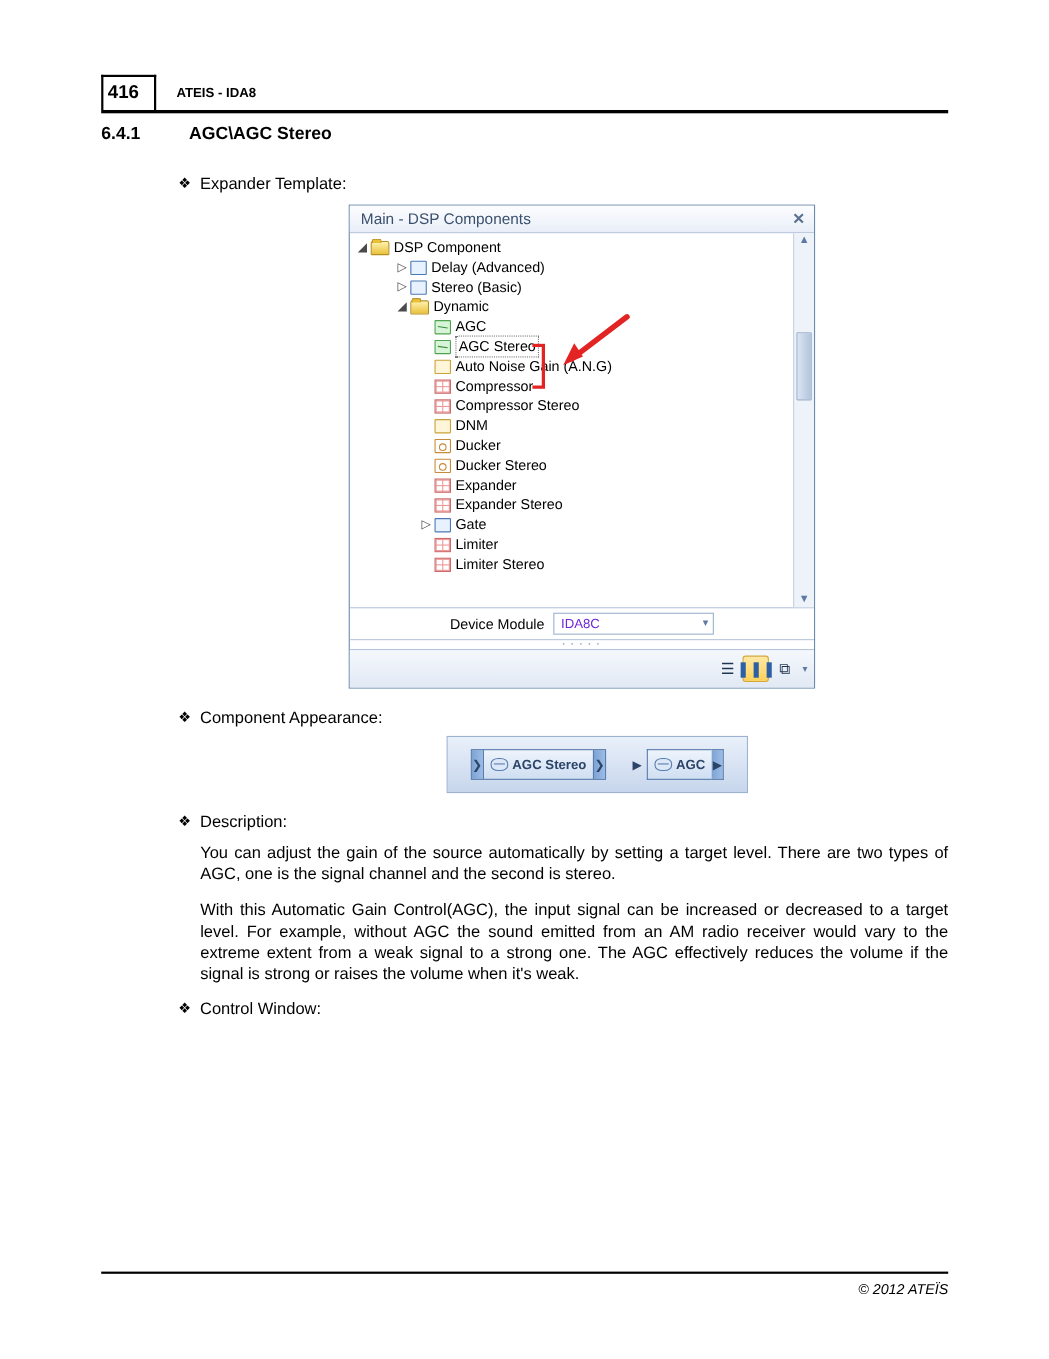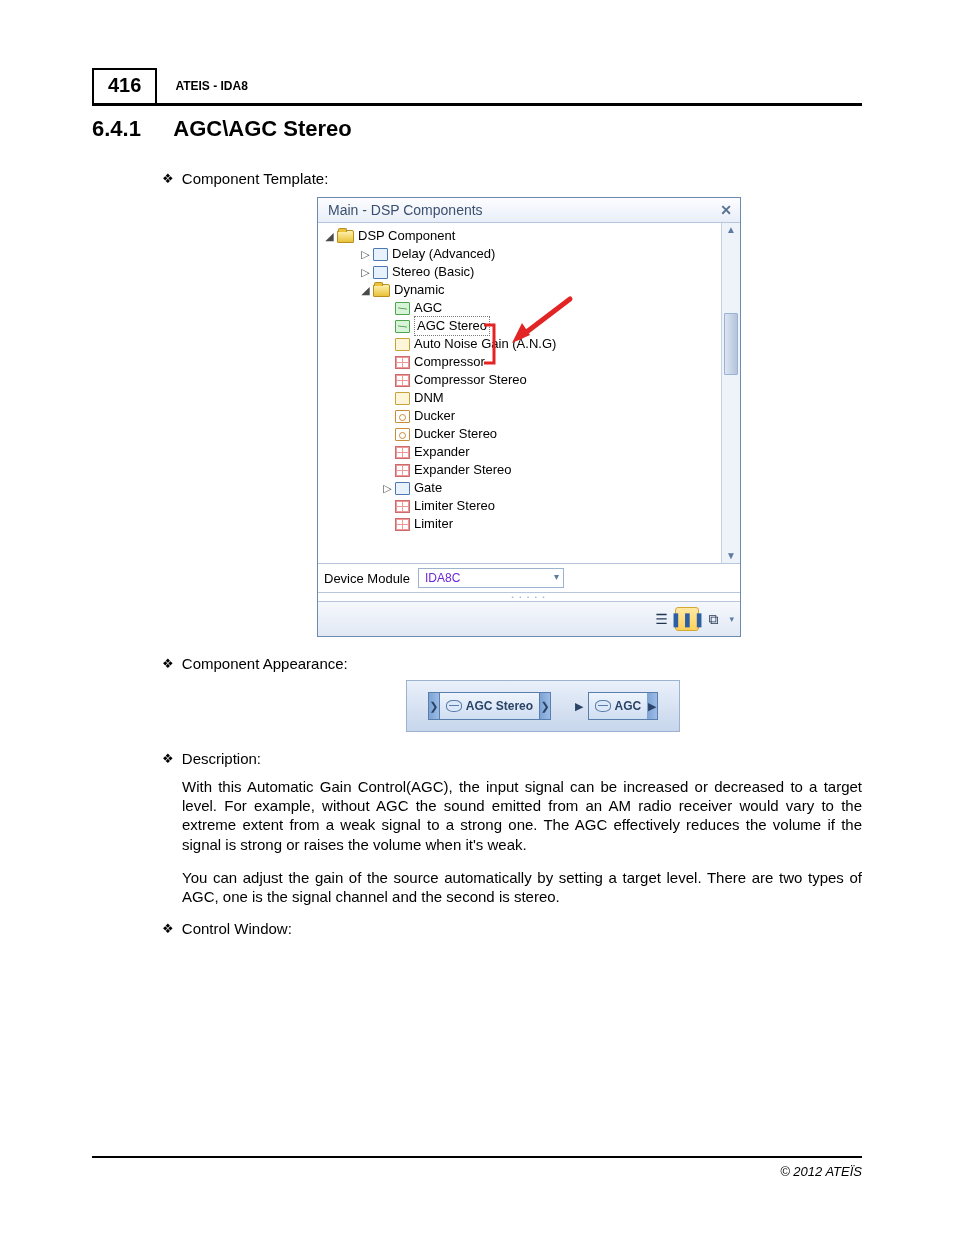--- a/index.html
+++ b/index.html
@@ -20,40 +20,40 @@
 
   
   .header-row {
     display: flex;
     align-items: stretch;
     border-bottom: 3px solid #000;
   }
   .page-num-box {
     border: 2px solid #000;
     border-bottom: none;
-    padding: 4px 14px 6px 14px;
+    padding: 4px 14px 6px 4px;
     font-weight: bold;
-    font-size: 20px;
+    font-size: 17px;
   }
   .header-title {
     padding: 6px 0 6px 18px;
     font-weight: bold;
     font-size: 12px;
     align-self: center;
   }
 
   
   h1.section {
     font-size: 24px;
     font-weight: bold;
     margin: 48px 0 14px 0;
   }
   h1.section .num { display: inline-block; width: 76px; }
   h2.subsection {
-    font-size: 22px;
+    font-size: 16px;
     font-weight: bold;
     margin: 10px 0 28px 0;
   }
   h2.subsection .num { display: inline-block; width: 76px; }
 
   
   .bullet-line {
     margin: 0 0 8px 70px;
     font-size: 15px;
   }
@@ -247,20 +247,21 @@
   }
   .red-bracket svg { width:100%; height:100%; }
 
   
   .dsp-footer-row1 {
     display: flex;
     align-items: center;
     border-top: 1px solid #b7c6dc;
     padding: 4px 6px;
     gap: 8px;
+    justify-content: center;
   }
   .dsp-label { font-size: 13px; }
   .dsp-combo {
     flex: 0 0 120px;
     border: 1px solid #9db2d0;
     background: #fff;
     font-size: 12px;
     padding: 2px 18px 2px 6px;
     position: relative;
     color: #6d28d9;
@@ -379,21 +380,21 @@
   </div>
 
 
   <h2 class="subsection">
     <span class="num">6.4.1</span>
     <span>AGC\AGC Stereo</span>
   </h2>
 
   <div class="bullet-line">
     <span class="diamond">❖</span>
-    <span>Component Template:</span>
+    <span>Expander Template:</span>
   </div>
 
   <div class="dsp-wrap">
     <div class="dsp-window">
       <div class="dsp-titlebar">
         <span>Main - DSP Components</span>
         <span class="dsp-close">✕</span>
       </div>
       <div class="dsp-body">
         <div class="dsp-tree">
@@ -485,27 +486,27 @@
               <div class="tree-row">
                 <span class="indent" style="width: 58px;"></span>
                 <span class="exp-tri">▷</span>
                 <span class="tree-icon icon-blue"></span>
                 <span class="tree-label">Gate</span>
               </div>
               <div class="tree-row">
                 <span class="indent" style="width: 58px;"></span>
                 <span class="exp-tri">&nbsp;</span>
                 <span class="tree-icon icon-pinkgrid"></span>
+                <span class="tree-label">Limiter</span>
+              </div>
+              <div class="tree-row">
+                <span class="indent" style="width: 58px;"></span>
+                <span class="exp-tri">&nbsp;</span>
+                <span class="tree-icon icon-pinkgrid"></span>
                 <span class="tree-label">Limiter Stereo</span>
-              </div>
-              <div class="tree-row">
-                <span class="indent" style="width: 58px;"></span>
-                <span class="exp-tri">&nbsp;</span>
-                <span class="tree-icon icon-pinkgrid"></span>
-                <span class="tree-label">Limiter</span>
               </div>
             </div>
 
           <div class="red-bracket">
             <svg viewBox="0 0 14 42">
                 <path d="M2 2 H12 V40 H2" fill="none" stroke="#e32424" stroke-width="3"></path>
               </svg>
           </div>
           <div class="red-arrow">
             <svg viewBox="0 0 70 55">
@@ -566,22 +567,22 @@
       </span>
       <span class="chip-handle" style="border-left:none;">▶</span>
     </span>
   </div>
 
   <div class="bullet-line">
     <span class="diamond">❖</span>
     <span>Description:</span>
   </div>
 
+  <p class="body-para">You can adjust the gain of the source automatically by setting a target level. There are two types of AGC, one is the signal channel and the second is stereo.</p>
   <p class="body-para">With this Automatic Gain Control(AGC), the input signal can be increased or decreased to a target level. For example, without AGC the sound emitted from an AM radio receiver would vary to the extreme extent from a weak signal to a strong one. The AGC effectively reduces the volume if the signal is strong or raises the volume when it's weak.</p>
-  <p class="body-para">You can adjust the gain of the source automatically by setting a target level. There are two types of AGC, one is the signal channel and the second is stereo.</p>
 
   <div class="bullet-line">
     <span class="diamond">❖</span>
     <span>Control Window:</span>
   </div>
 
   <div class="page-footer">
     <span>© 2012 ATEÏS</span>
   </div>
 

